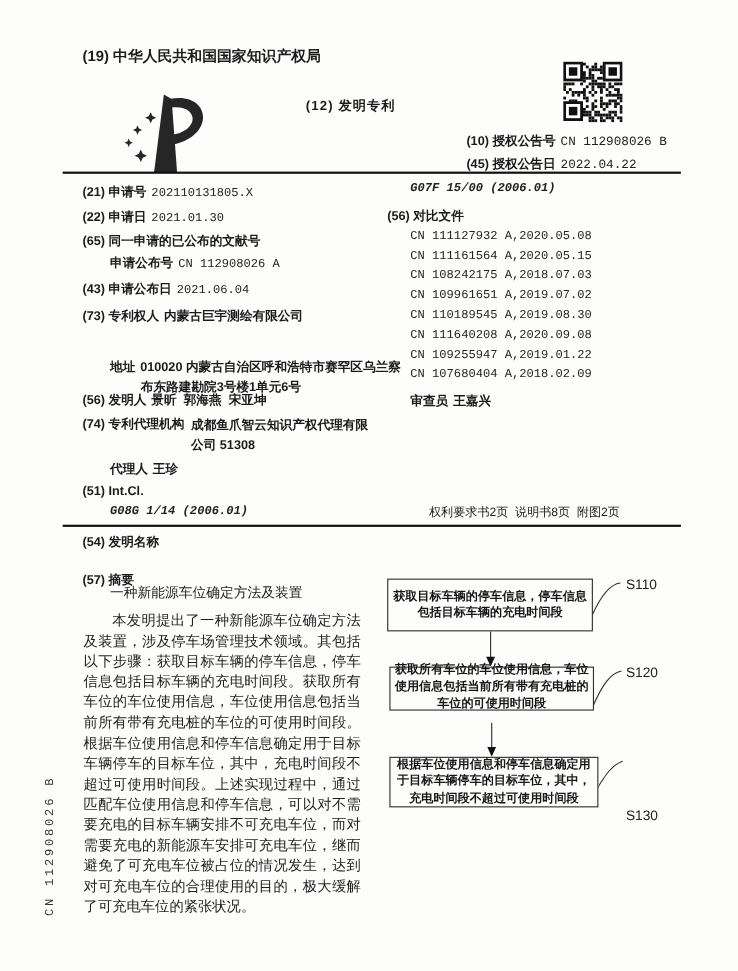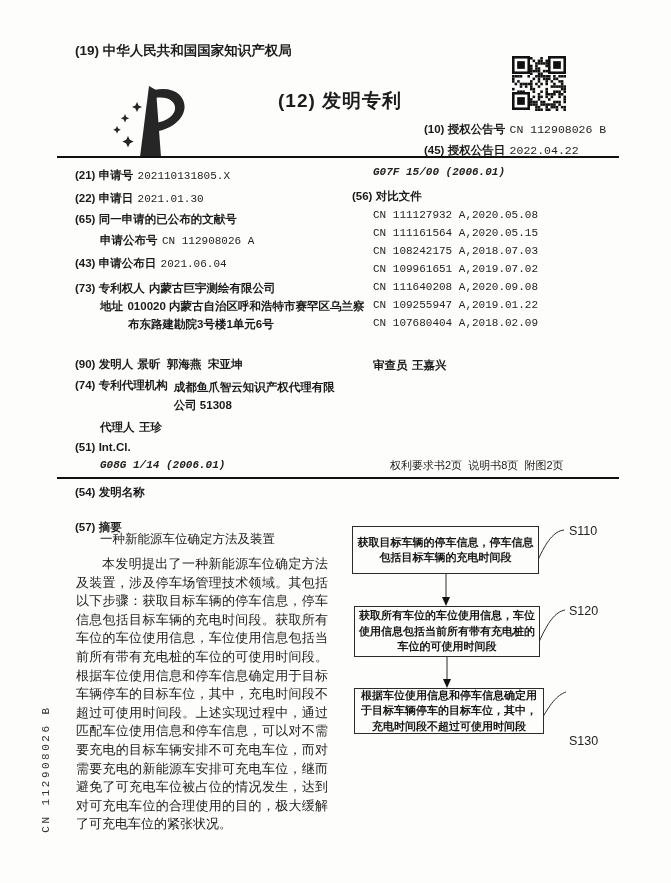--- a/index.html
+++ b/index.html
@@ -21,23 +21,23 @@
   .cnval { font-weight: bold; font-size: 11.5px; color:#1a1a1a; }
   .mono {
     font-family: "Liberation Mono", "DejaVu Sans Mono", monospace;
     font-size: 11px; font-weight: normal; color:#222;
   }
   .ipc {
     font-family: "Liberation Mono", "DejaVu Sans Mono", monospace;
     font-style: italic; font-weight: bold; font-size: 11px; color:#222;
   }
   .office { font-size: 13.5px; font-weight: bold; }
-  .doctype { font-size: 19px; font-weight: bold; letter-spacing: 1px; }
+  .doctype { font-size: 12px; font-weight: bold; letter-spacing: 1px; }
   .rule { background:#111; }
-  .hang28 { padding-left: 28px; text-indent: -28px; white-space: normal; }
+  .hang28 { padding-left: 28px; text-indent: -28px; white-space: normal; margin-top: 28px; }
   .refline { white-space: nowrap; }
   .abstract {
     font-family: "Liberation Serif", "DejaVu Serif", serif;
     font-size: 13px; line-height: 18.6px; text-align: justify;
     color:#1d1d1d;
   }
   .abstract p { margin:16px; text-indent: 2em; }
   .fc-box {
     position: absolute;
     border: 1px solid #2b2b2b;
@@ -277,21 +277,21 @@
   <div class="abs" style="left:75px; top:278px; white-space:nowrap;">
     <span class="lbl">(73) 专利权人</span>
     <span class="cnval">内蒙古巨宇测绘有限公司</span>
   </div>
   <div class="abs hang28" style="left:100px; top:296px; width:238px;">
     <span class="lbl">地址</span>
     <span class="cnval" style="font-weight:bold;">010020 内蒙古自治区呼和浩特市赛罕区乌兰察布东路建勘院3号楼1单元6号</span>
   </div>
 
   <div class="abs" style="left:75px; top:354px; white-space:nowrap;">
-    <span class="lbl">(90) 发明人</span>
+    <span class="lbl">(56) 发明人</span>
     <span class="cnval" style="white-space:pre;">景昕  郭海燕  宋亚坤</span>
   </div>
 
   <div class="abs" style="left:75px; top:378px; display:flex;">
     <span class="lbl" style="margin-right:6px;">(74) 专利代理机构</span>
     <span class="cnval" style="width:172px; white-space:normal; line-height:18px;">成都鱼爪智云知识产权代理有限公司 51308</span>
   </div>
   <div class="abs" style="left:100px; top:417px; white-space:nowrap;">
     <span class="lbl">代理人</span>
     <span class="cnval">王珍</span>
@@ -302,20 +302,21 @@
 
   <div class="abs ipc" style="left:373px; top:166px;">G07F 15/00 (2006.01)</div>
 
   <div class="abs lbl" style="left:352px; top:189px;">(56) 对比文件</div>
 
   <div class="abs" style="left:373px; top:209px;">
     <div class="mono refline" style="height:18px;">CN 111127932 A,2020.05.08</div>
     <div class="mono refline" style="height:18px;">CN 111161564 A,2020.05.15</div>
     <div class="mono refline" style="height:18px;">CN 108242175 A,2018.07.03</div>
     <div class="mono refline" style="height:18px;">CN 109961651 A,2019.07.02</div>
+    <div class="mono refline" style="height:18px;">CN 110189545 A,2019.08.30</div>
     <div class="mono refline" style="height:18px;">CN 111640208 A,2020.09.08</div>
     <div class="mono refline" style="height:18px;">CN 109255947 A,2019.01.22</div>
     <div class="mono refline" style="height:18px;">CN 107680404 A,2018.02.09</div>
   </div>
 
   <div class="abs" style="left:373px; top:355px; white-space:nowrap;">
     <span class="lbl">审查员</span>
     <span class="cnval">王嘉兴</span>
   </div>
 
@@ -343,21 +344,21 @@
       <path d="M195,42 C203,24 211,13 221,12" stroke="#2b2b2b" stroke-width="1" fill="none"></path>
       <path d="M196,124 C205,104 212,94 222,92" stroke="#2b2b2b" stroke-width="1" fill="none"></path>
       <path d="M197,204 C207,186 214,177 223,174" stroke="#2b2b2b" stroke-width="1" fill="none"></path>
     </svg>
 
     <div class="fc-box" style="left:9px; top:8px; width:187px; height:48px;">
       <span>获取目标车辆的停车信息，停车信息包括目标车辆的充电时间段</span>
     </div>
     <div class="fc-label" style="left:226px; top:6px;">S110</div>
 
-    <div class="fc-box" style="left:11px; top:88px; width:186px; height:51px;">
+    <div class="fc-box" style="left:11px; top:88px; width:186px; height:40px;font-family:Liberation Mono, monospace;">
       <span>获取所有车位的车位使用信息，车位使用信息包括当前所有带有充电桩的车位的可使用时间段</span>
     </div>
     <div class="fc-label" style="left:226px; top:86px;">S120</div>
 
     <div class="fc-box" style="left:11px; top:170px; width:190px; height:46px;">
       <span>根据车位使用信息和停车信息确定用于目标车辆停车的目标车位，其中，充电时间段不超过可使用时间段</span>
     </div>
     <div class="fc-label" style="left:226px; top:168px;margin-top:48px;">S130</div>
   </div>
 

